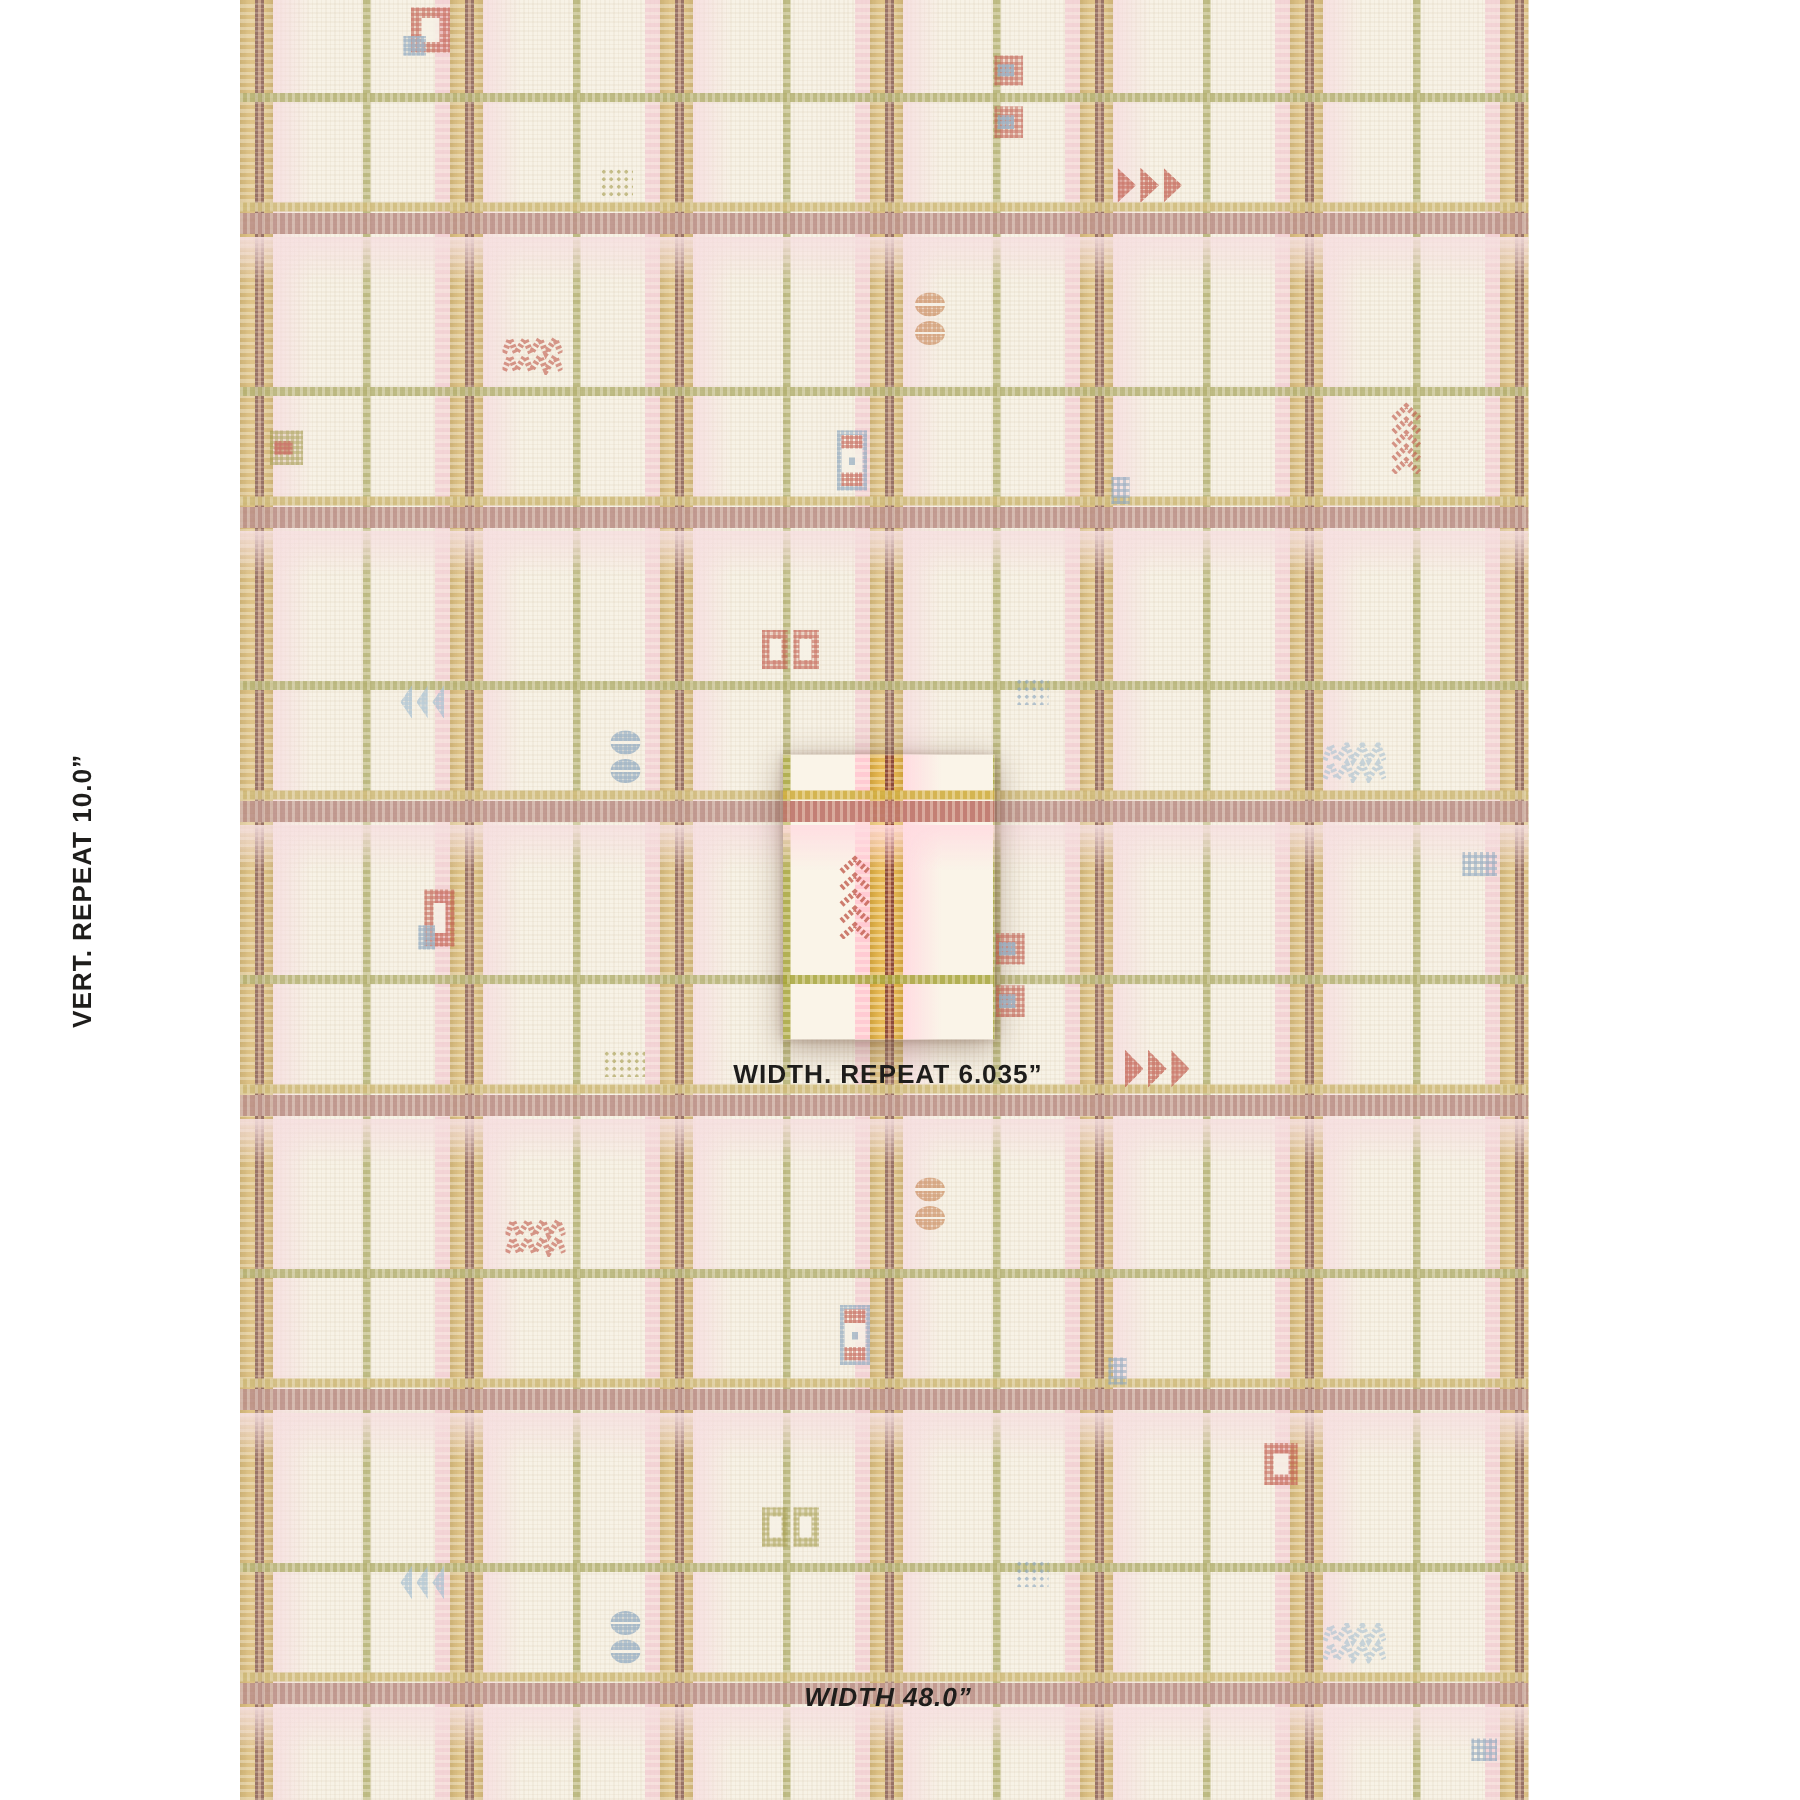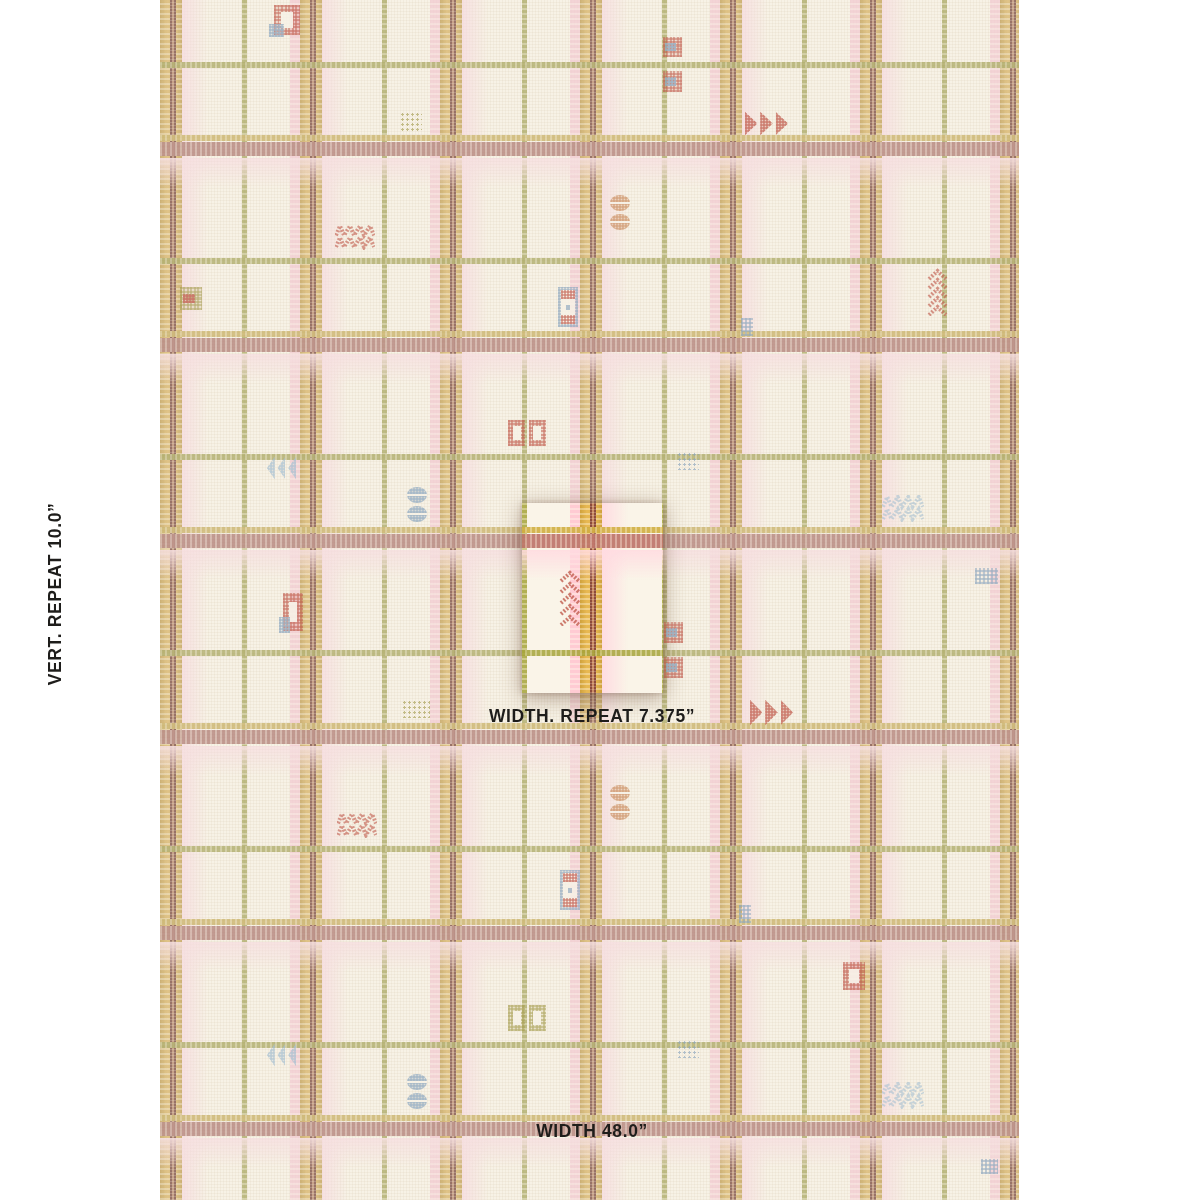--- a/index.html
+++ b/index.html
@@ -232,19 +232,19 @@
           </svg></div>
         <div class="motif" style="left: 821px; top: 1159px; width: 17px; height: 15px; opacity: 0.8; background-image: repeating-linear-gradient(0deg, rgba(139, 166, 191, 0.65) 0px, rgba(139, 166, 191, 0.65) 2px, rgba(0, 0, 0, 0) 2px, rgba(0, 0, 0, 0) 4px), repeating-linear-gradient(90deg, rgba(139, 166, 191, 0.65) 0px, rgba(139, 166, 191, 0.65) 2px, rgba(0, 0, 0, 0) 2px, rgba(0, 0, 0, 0) 4px);"></div>
       </div>
   </div>
 
   <div class="label label-vert" id="lbl-vert" style="left: 55px; top: 594px;">
     <span>VERT. REPEAT</span>&nbsp;<b>10.0”</b>
   </div>
 
   <div class="label label-center" id="lbl-horz" style="left: 592px; top: 706px;">
-    <span>WIDTH. REPEAT</span>&nbsp;<b>7.375”</b>
-  </div>
-
-  <div class="label label-center" id="lbl-width" style="left: 592px; top: 1121px;">
+    <span>WIDTH. REPEAT</span>&nbsp;<b>6.035”</b>
+  </div>
+
+  <div class="label label-center" id="lbl-width" style="left: 592px; top: 1121px; font-style: italic;">
     <span>WIDTH</span>&nbsp;<b>48.0”</b>
   </div>
 </div>
 
 </body></html>

